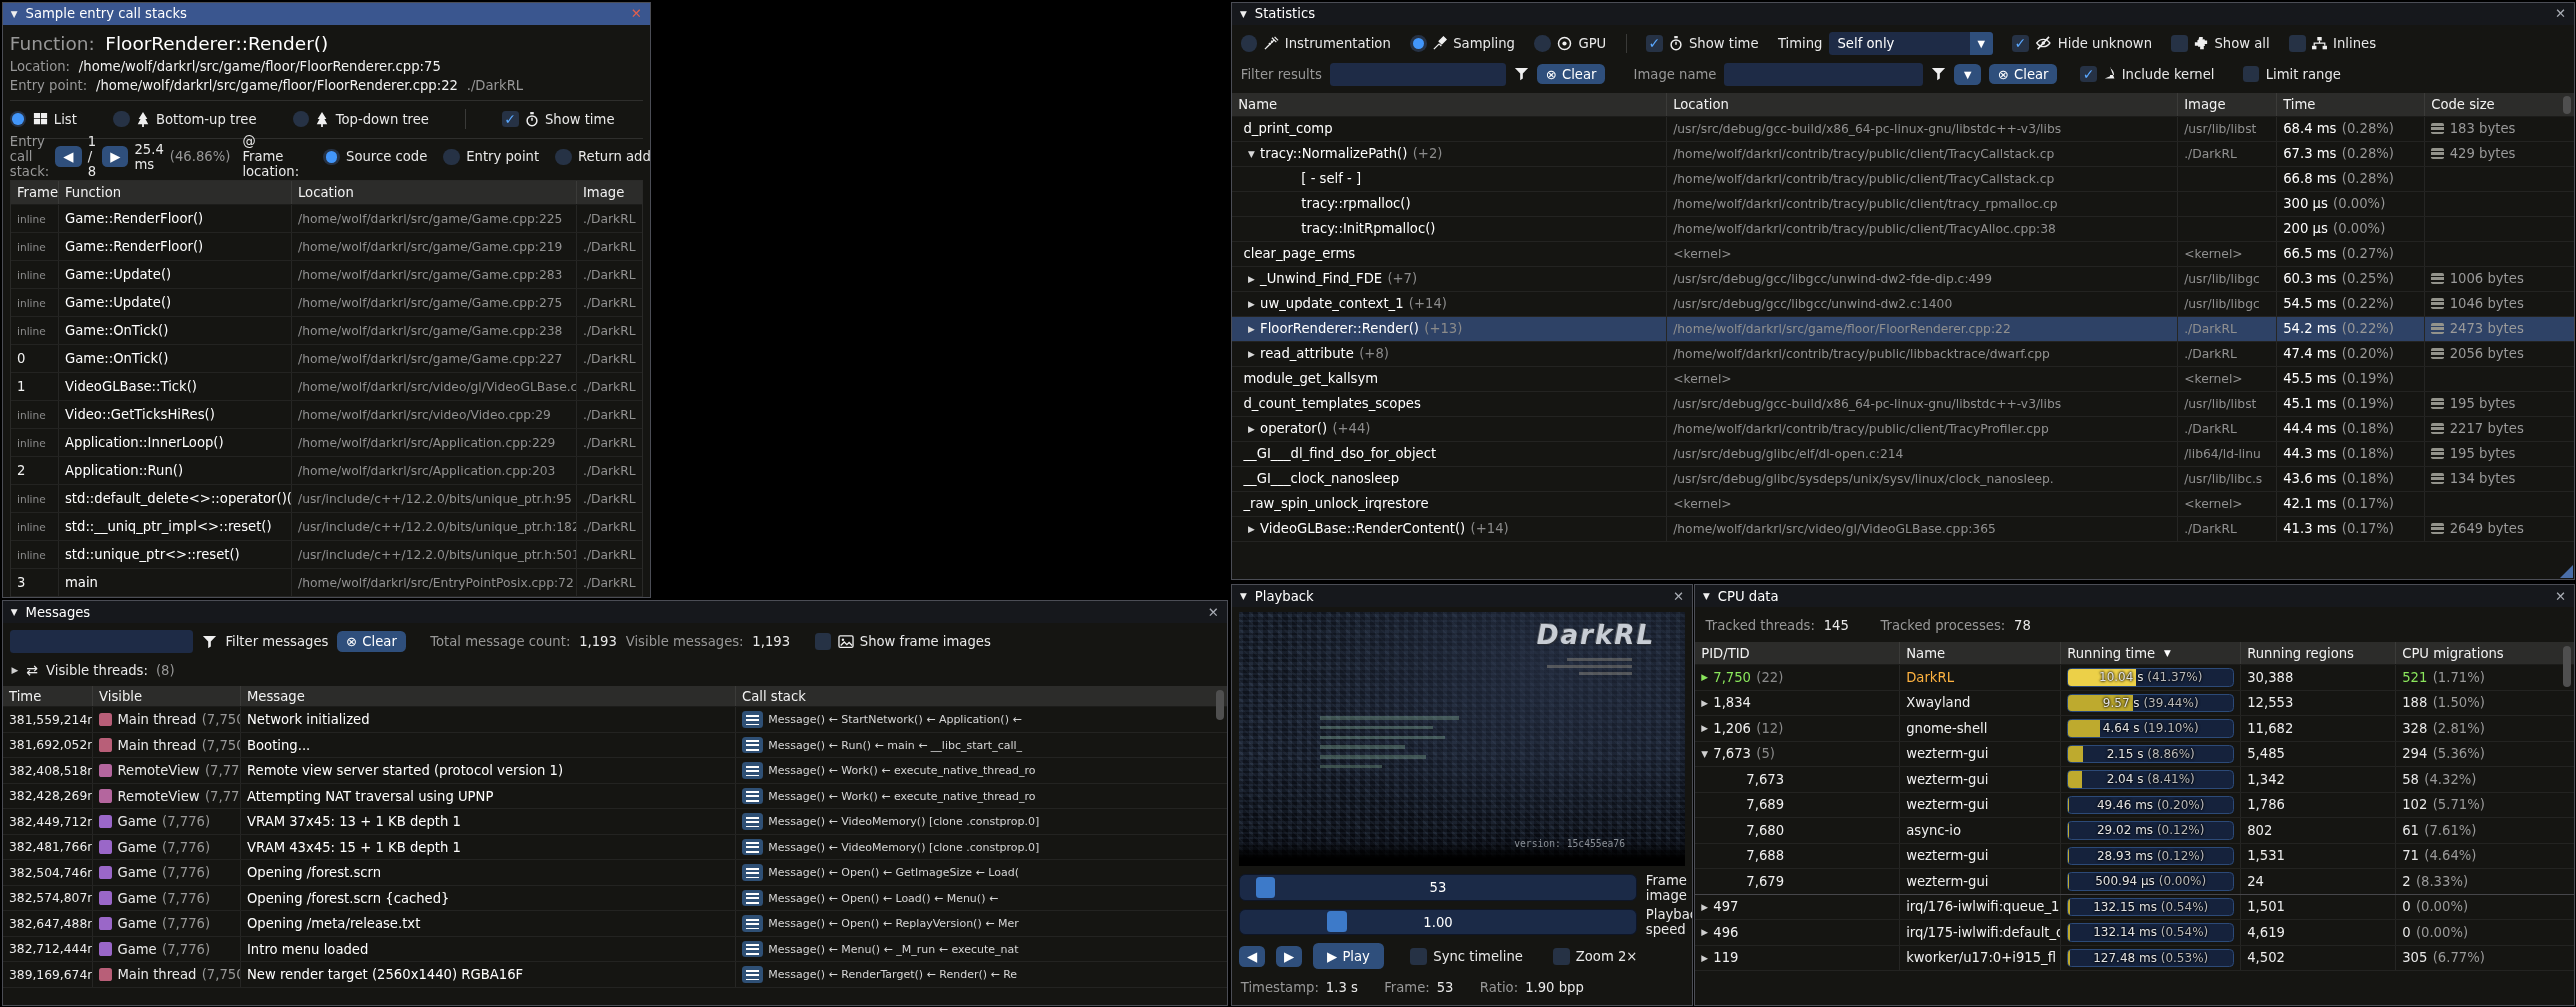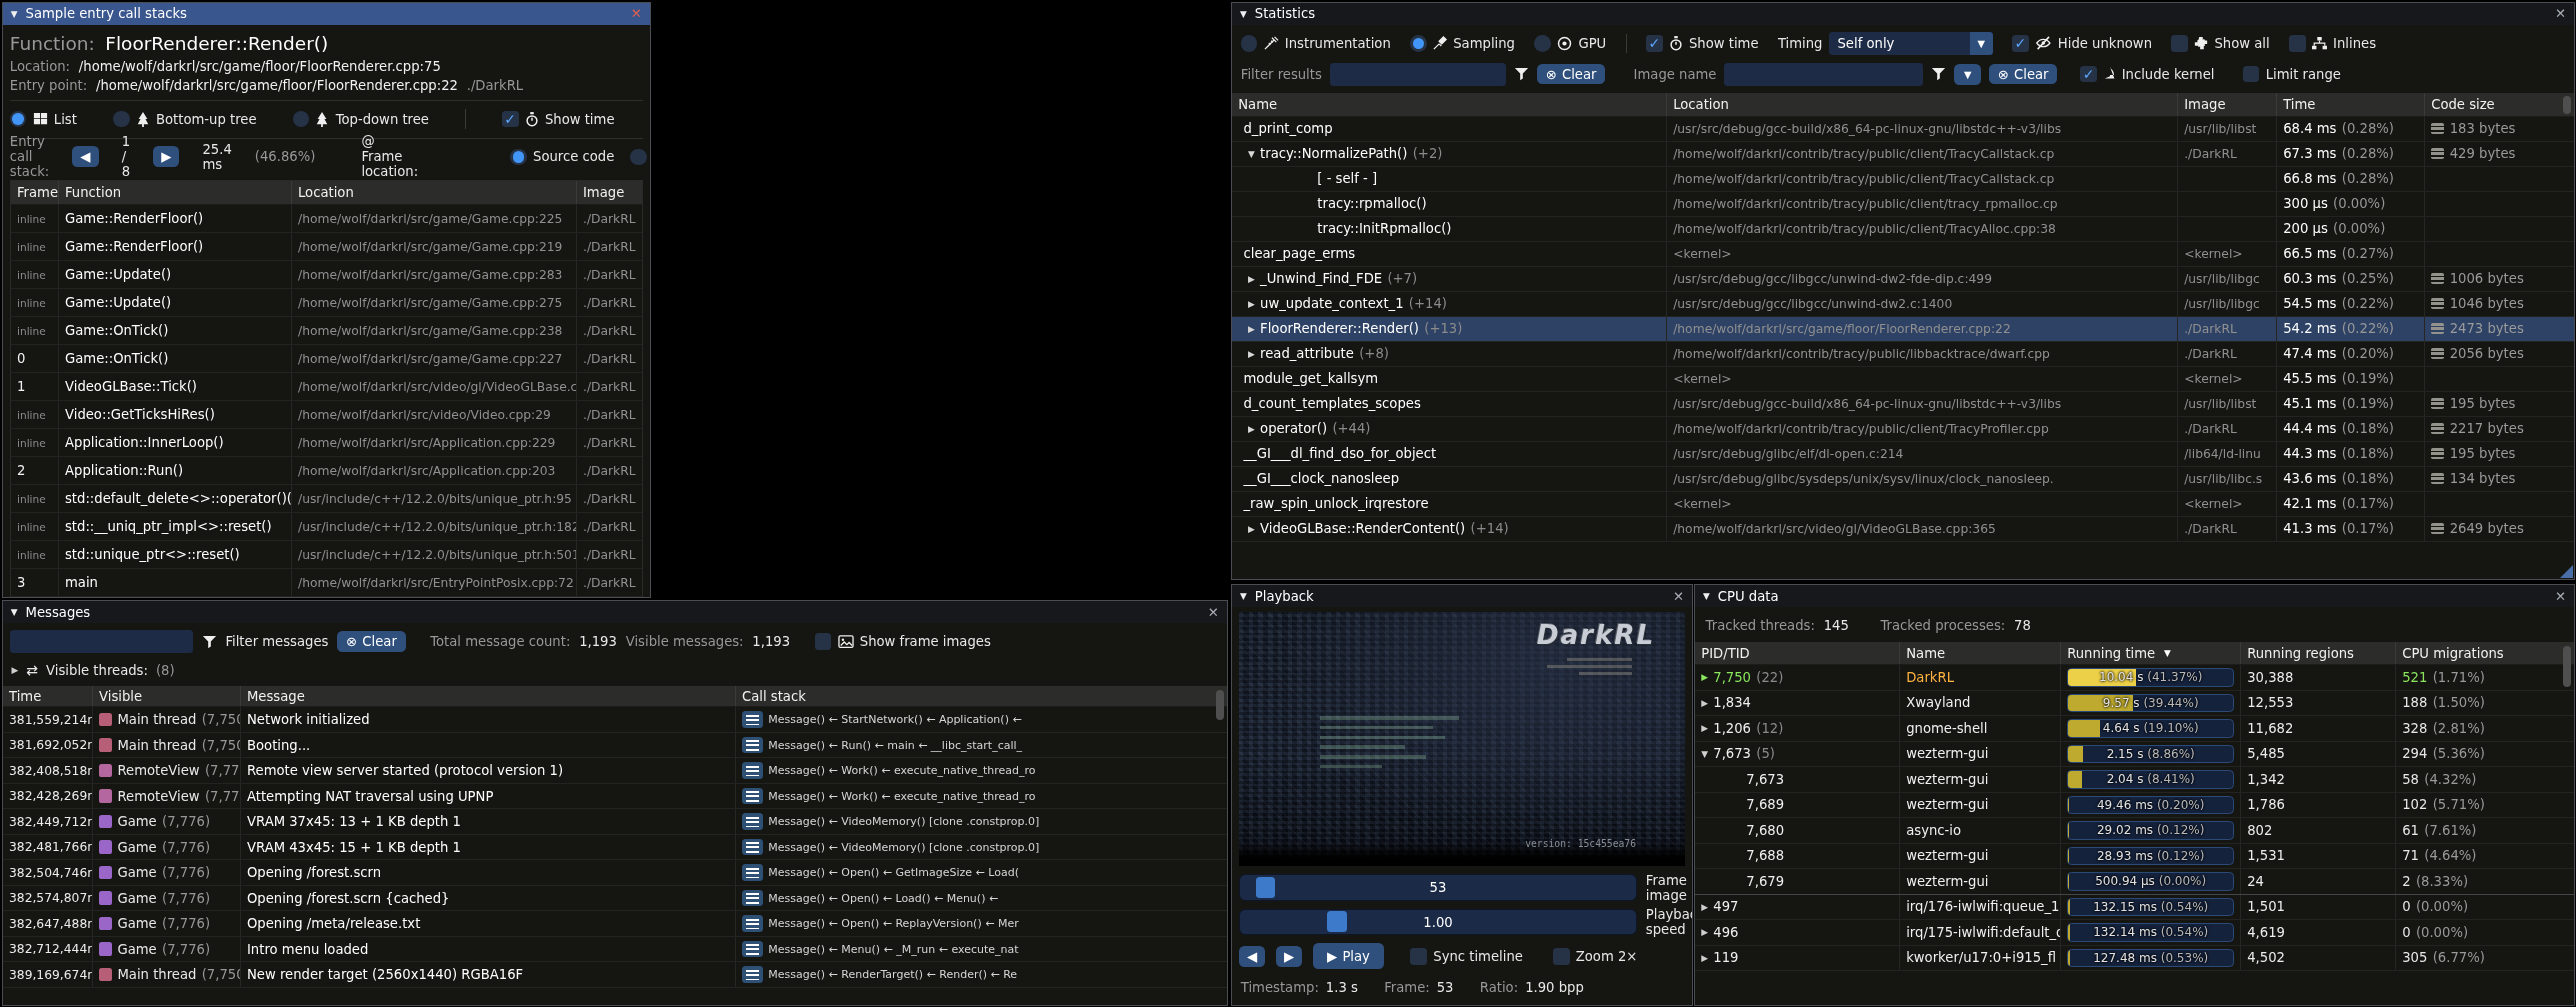--- a/index.html
+++ b/index.html
@@ -75,21 +75,21 @@
 #stats .bar1{margin:5.3px 8.8px 0;gap:19.4px;height:26.4px}
 #stats .bar2{margin:4.4px 8.8px 0;gap:8px;height:26.4px}
 #stats .tbl{margin-top:5.3px;position:relative}
 #stats .tr{height:25px}
 #stats .cN{width:435px}
 #stats .cL{width:511px}
 #stats .cI{width:99px}
 #stats .cTm{width:148px}
 #stats .cCs{flex:1}
 .s-name[data-lvl="1"]{padding-left:16px}
-.s-name[data-lvl="2"]{padding-left:80px}
+.s-name[data-lvl="2"]{padding-left:64px}
 .s-name .arrow{color:#d8d8d8;font-size:8.8px}
 .s-name .nm{color:#fff}
 .s-name .sfx{color:#8b8b8b}
 .tr[data-variant="selected"]{background:#2e4266}
 .time-val{color:#fff}
 .db{display:inline-block;width:13.2px;height:11.5px;border-radius:1.8px;background:repeating-linear-gradient(#93938b 0 2.6px,transparent 2.6px 4.4px);flex:none}
 .size-txt{color:#9a9a9a}
 
 #playback{left:1231px;top:584px;width:462px;height:422px}
 .frame-img{position:relative;margin:5.3px 7px 0;width:446px;height:254px;flex:none;overflow:hidden;background:
@@ -97,21 +97,21 @@
  repeating-linear-gradient(0deg,rgba(70,90,120,.14) 0 2.6px,rgba(10,14,22,.22) 2.6px 5.3px),
  repeating-linear-gradient(90deg,rgba(90,110,140,.13) 0 4.4px,rgba(8,10,16,.26) 4.4px 9.7px),
  repeating-linear-gradient(45deg,rgba(120,140,170,.09) 0 1.8px,transparent 1.8px 6.2px),
  linear-gradient(180deg,#11161f 0%,#151b27 55%,#0a0d13 80%,#04050a 100%)}
 .frame-img::after{content:"";position:absolute;left:0;right:0;bottom:0;height:26.4px;background:linear-gradient(transparent,#000 70%)}
 .pb-logo{position:absolute;top:7px;right:30px;font-weight:bold;font-style:italic;font-size:26.4px;letter-spacing:1.8px;color:#c8cdd5;text-shadow:0.9px 0.9px 0 #2a2e36,-0.9px -0.9px 0 #565c64}
 .credit-bars{position:absolute;top:46px;right:53px;display:flex;flex-direction:column;align-items:flex-end;gap:4.4px}
 .credit-bars i{display:block;height:2.6px;background:rgba(185,175,155,.34)}
 .menu-bars{position:absolute;top:104px;left:81px;display:flex;flex-direction:column;gap:6.2px}
 .menu-bars i{display:block;height:3.5px;background:rgba(150,195,165,.32)}
-.pb-version{position:absolute;right:49px;bottom:17.6px;font-family:"DejaVu Sans Mono",monospace;font-size:9.7px;color:#8a8f96;z-index:2}
+.pb-version{position:absolute;right:60px;bottom:17.6px;font-family:"DejaVu Sans Mono",monospace;font-size:9.7px;color:#8a8f96;z-index:2}
 .slider-row{margin:8px 7px 0;gap:8.8px;height:26.4px}
 .slider{position:relative;width:398px;height:26.4px;background:#1b2a47;border:0.9px solid #0e1526;border-radius:6.2px;flex:none}
 .slider .handle{position:absolute;top:1.8px;width:19.4px;height:21px;border-radius:3.5px;background:#3d7ac9}
 .slider .sl-val{position:absolute;inset:0;text-align:center;line-height:25px;color:#fff}
 .pb-buttons{margin:8px 7px 0;gap:10.6px;height:26.4px}
 .pb-foot{margin:8px 8.8px 0;gap:7px;height:21px}
 
 #cpu{left:1694px;top:584px;width:881px;height:422px}
 #cpu .info{margin:8.8px 10.6px 7px;gap:8.8px;height:19.4px}
 #cpu .tbl{position:relative}
@@ -200,21 +200,21 @@
             <svg width="14" height="15" viewBox="0 0 16 17">
               <rect x="6" y="0" width="4" height="2.5" fill="#efefef"></rect>
               <circle cx="8" cy="10" r="5.6" fill="none" stroke="#efefef" stroke-width="1.7"></circle>
               <path d="M8 10V6.5" stroke="#efefef" stroke-width="1.7"></path>
             </svg>
           </span>
         <span>Show time</span>
       </div>
     </div>
     <div class="hsep"></div>
-    <div class="row" style="gap:23px;height:26.4px">
+    <div class="row" style="gap:6px;height:26.4px">
       <span class="gray">Entry call stack:</span>
       <span class="btn sq">◀</span>
       <span>1 / 8</span>
       <span class="btn sq">▶</span>
       <span>25.4 ms</span>
       <span class="gray">(46.86%)</span>
       <span style="width:12.3px"></span>
       <span>@ Frame location:</span>
       <div class="row" style="gap:16px"></div>
       <div class="row" style="gap:16px"></div>

